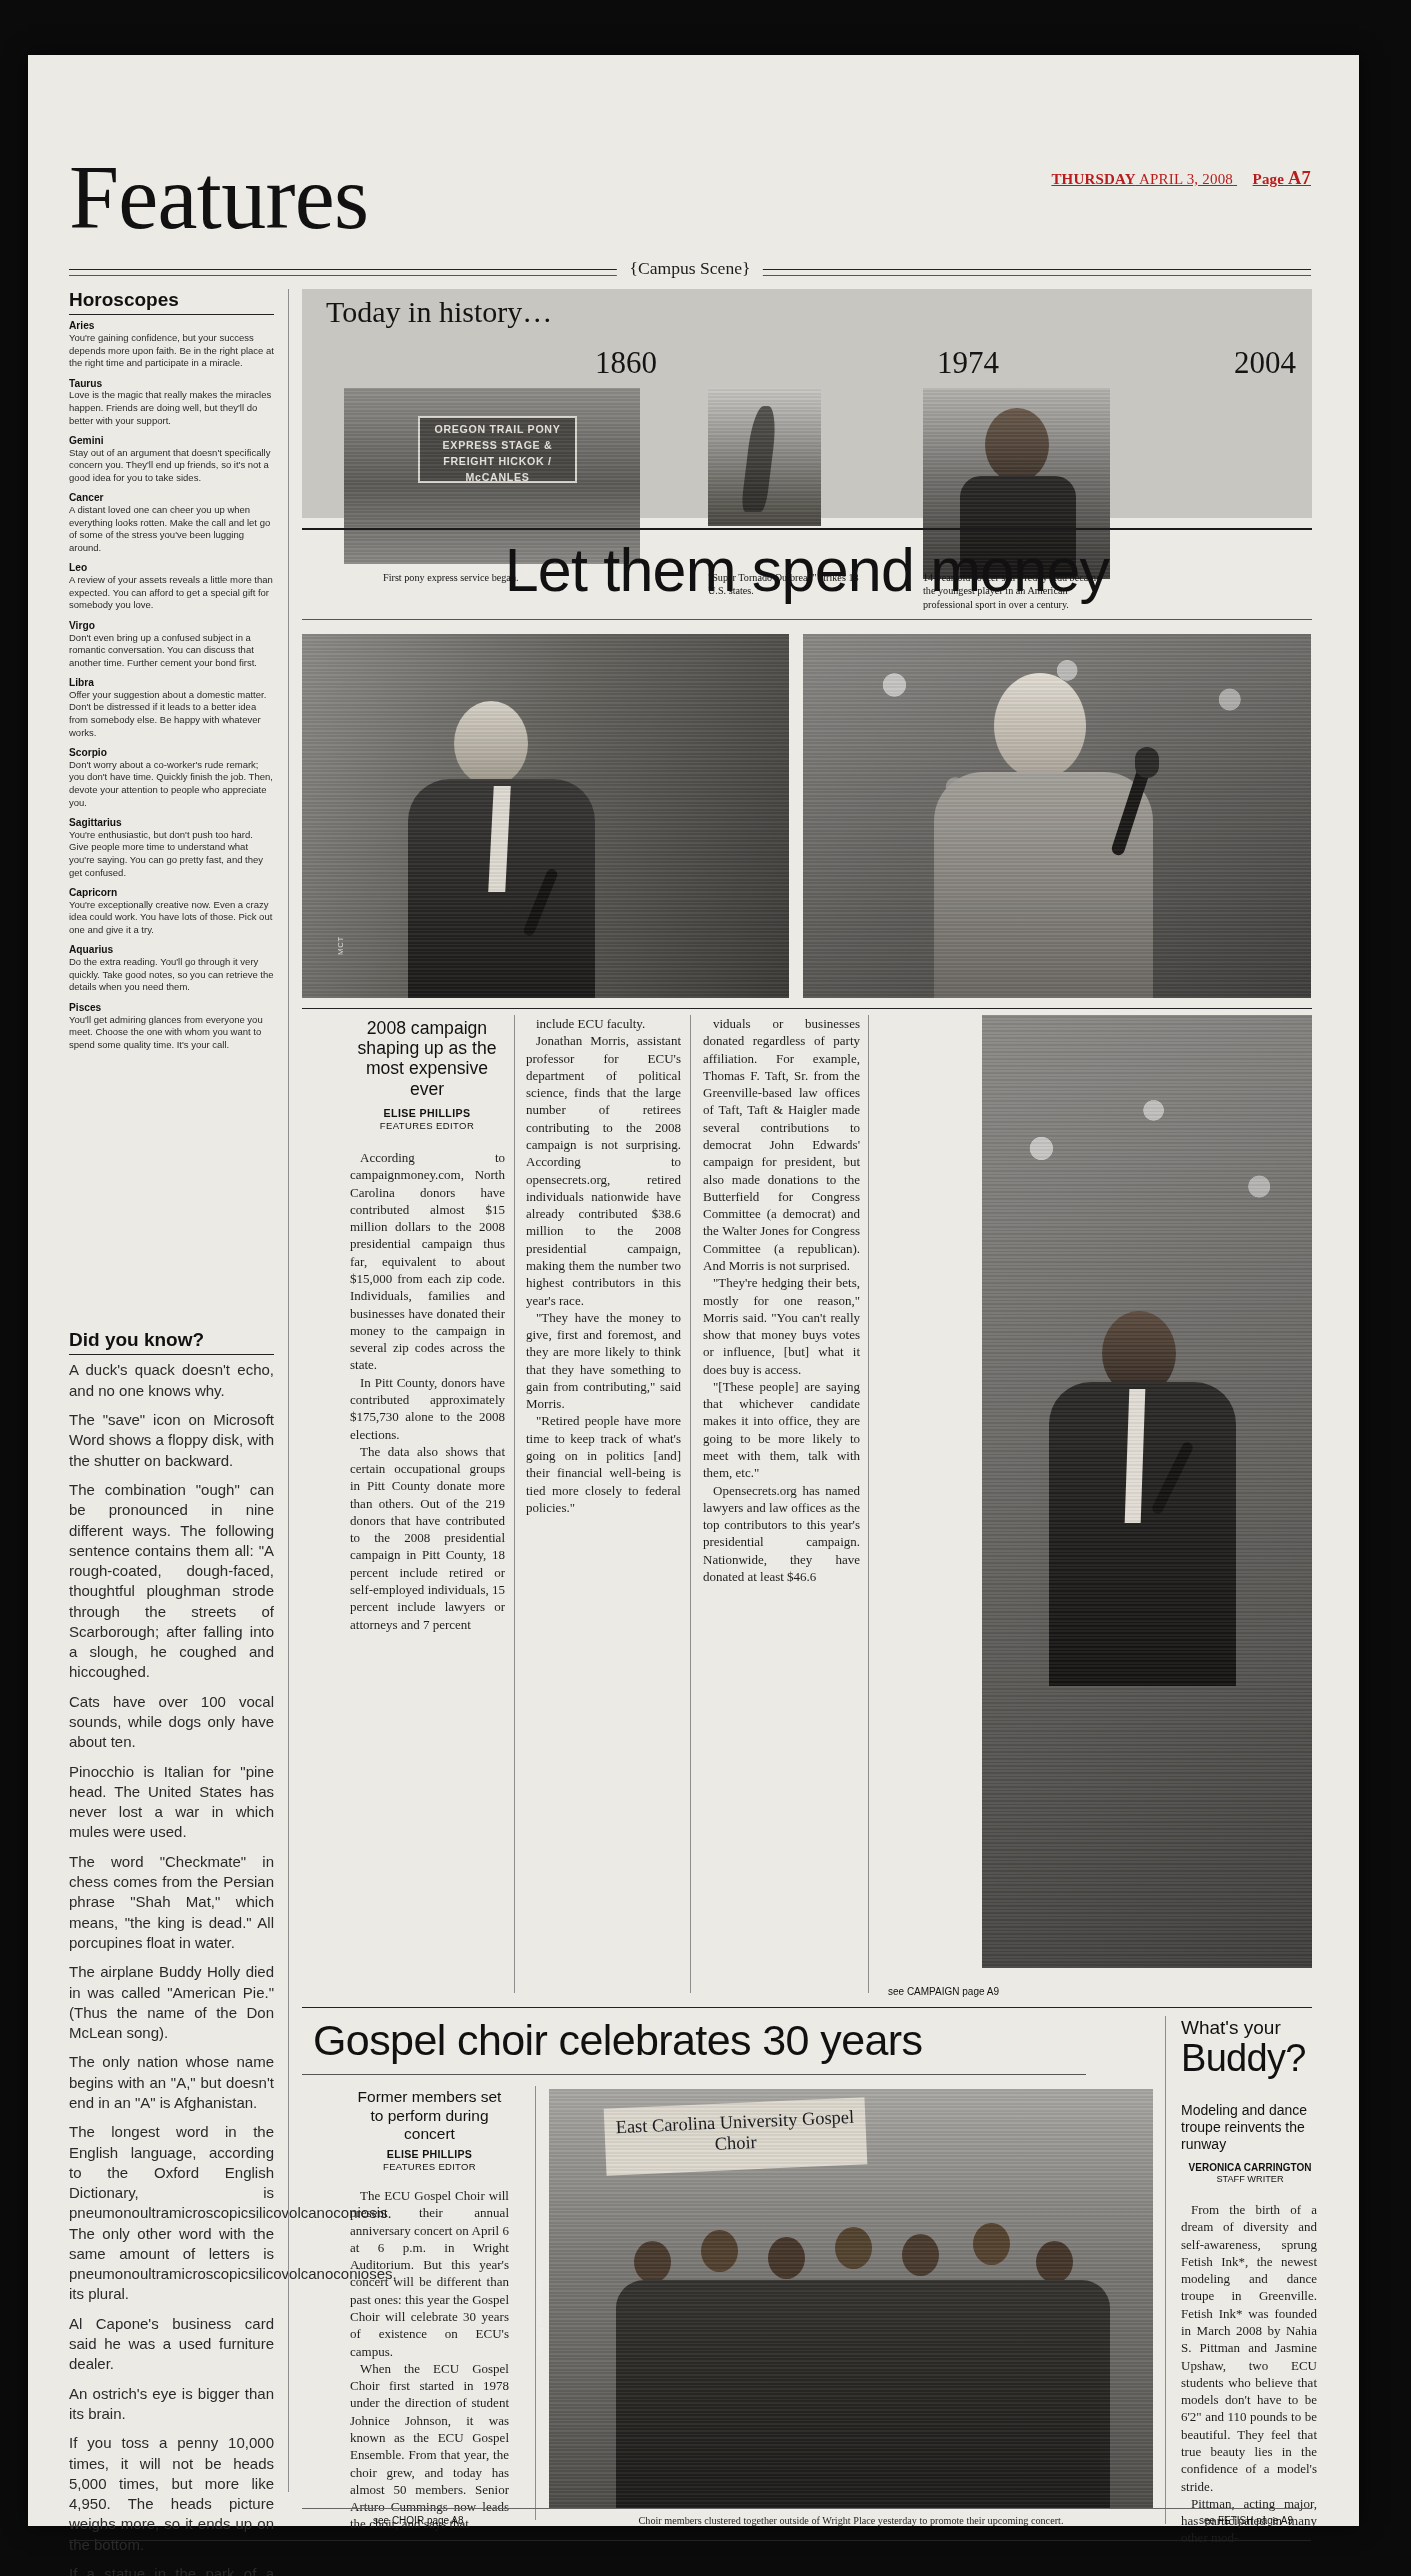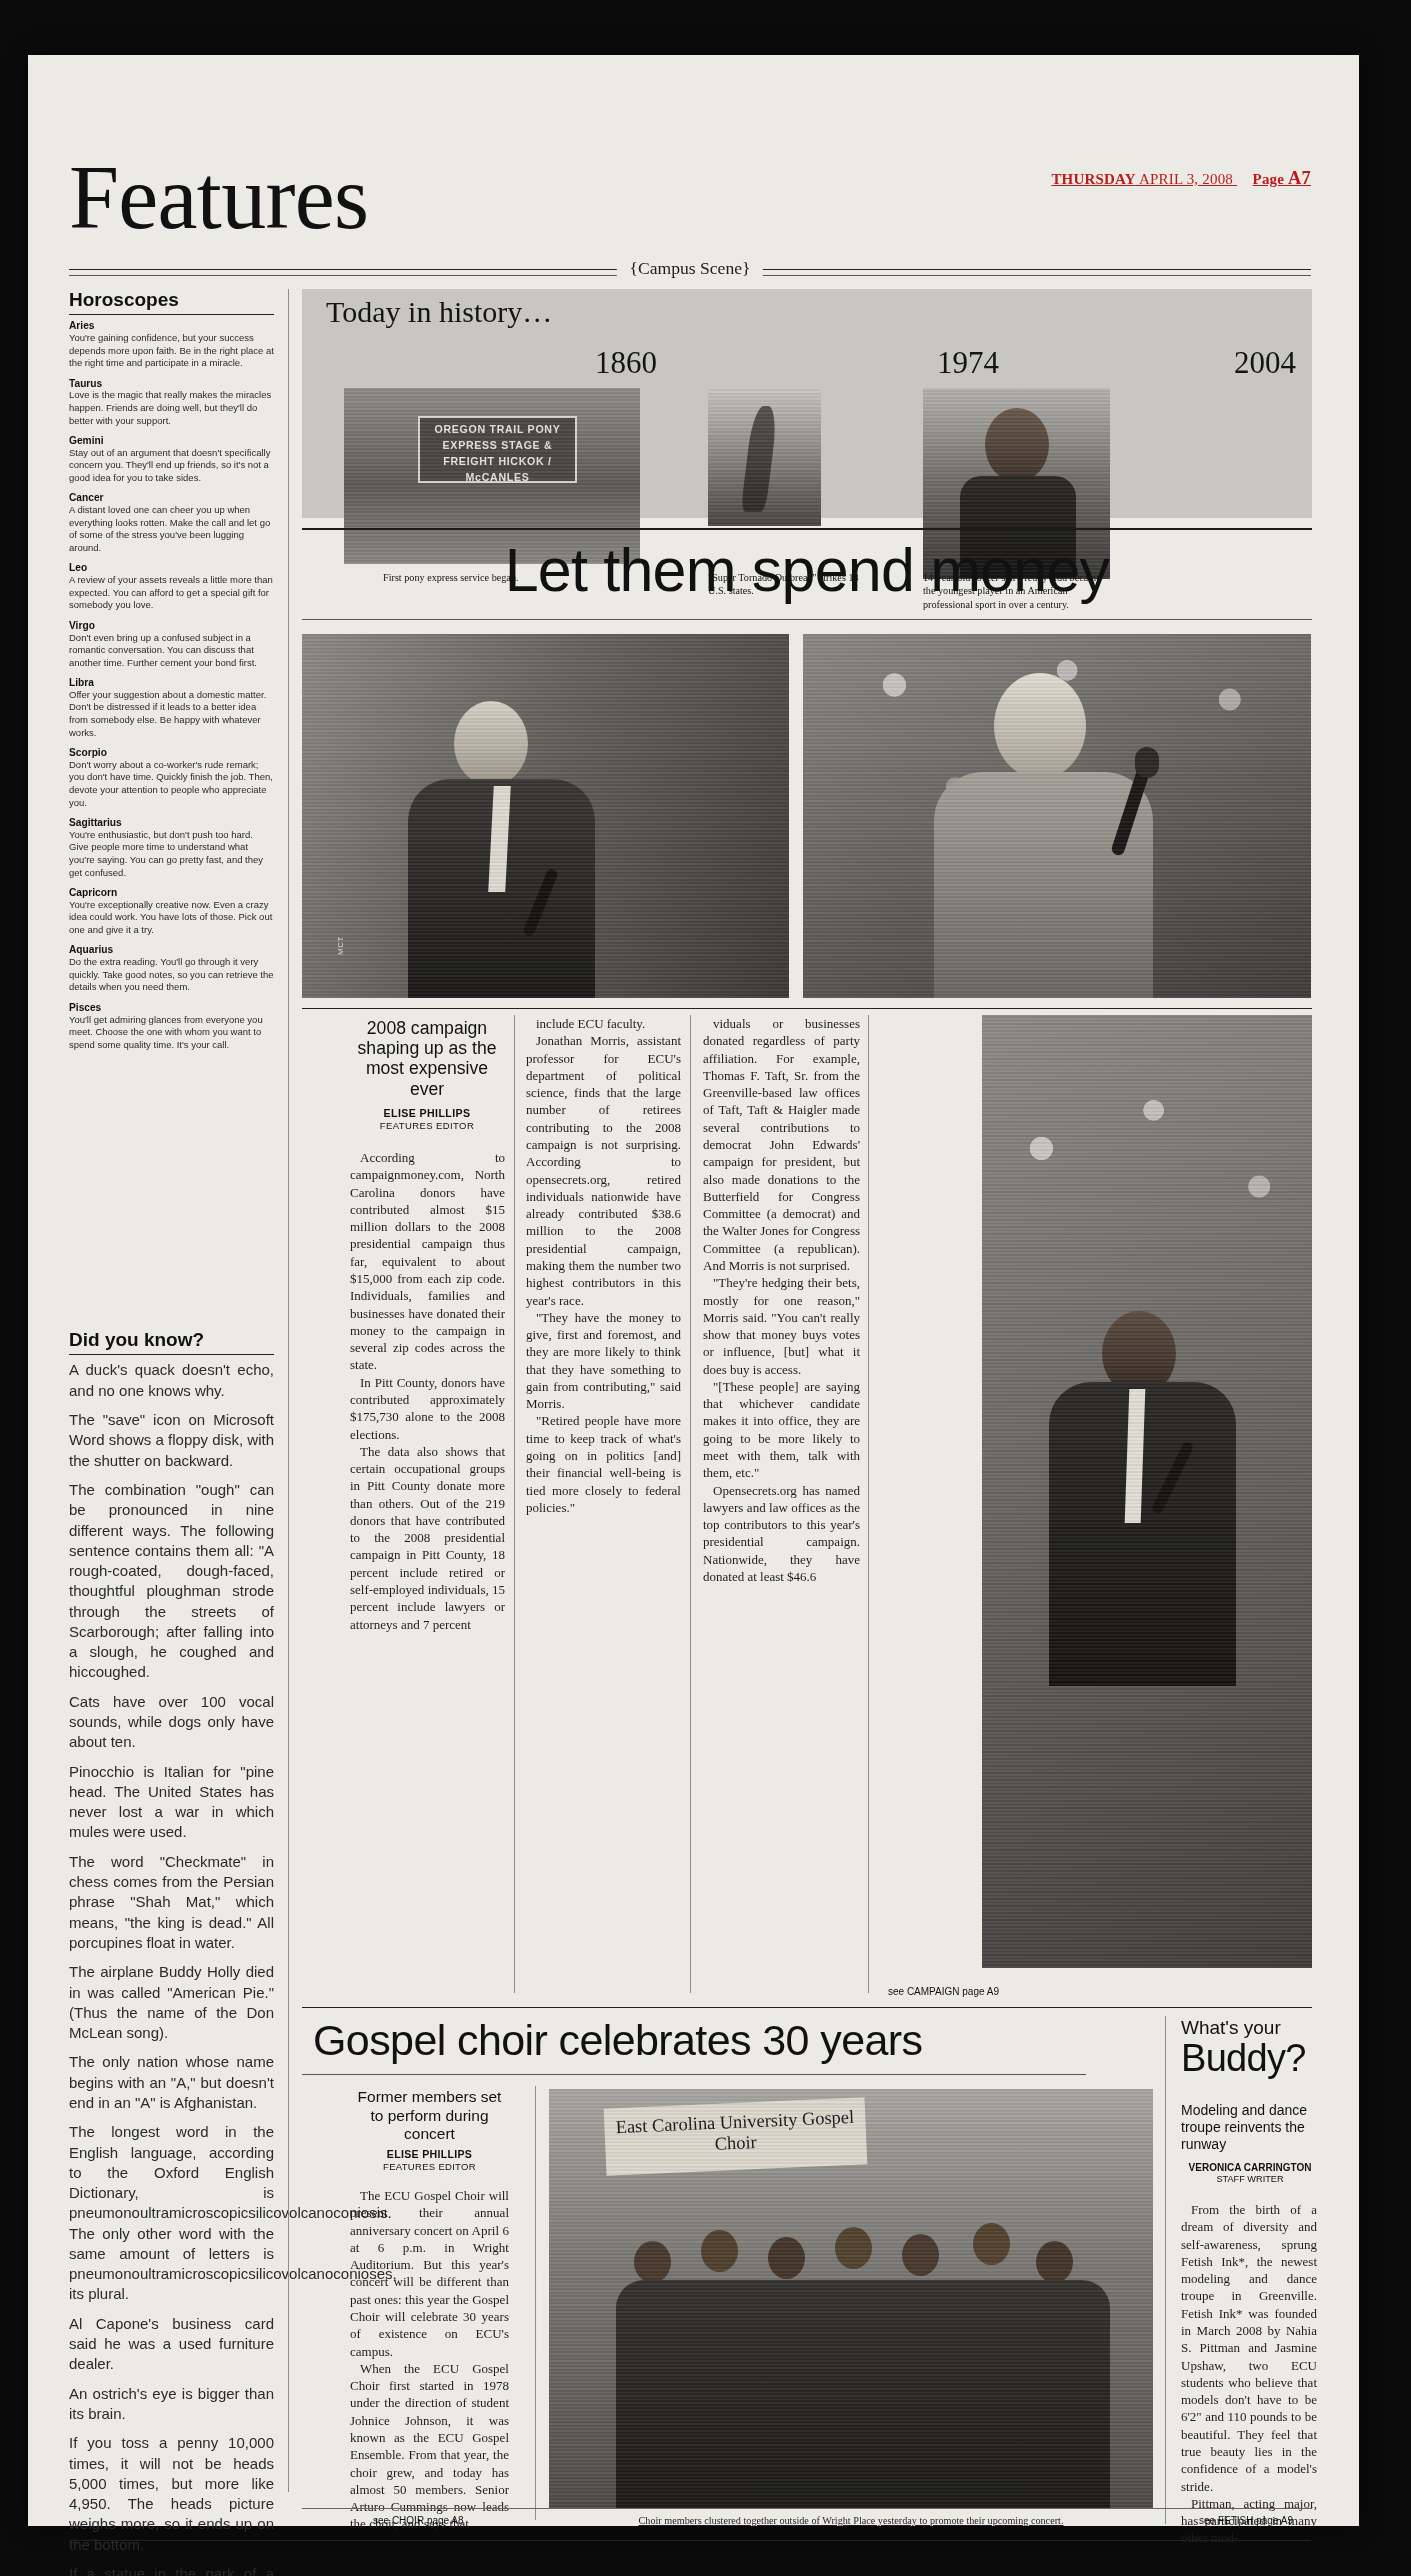--- a/index.html
+++ b/index.html
@@ -320,21 +320,21 @@
   }
   .choir-credit {
     position: absolute; left: 466px; top: 2259px;
     font-family: "Liberation Sans", sans-serif;
     font-size: 7.4px; color: #eee;
     transform: rotate(-90deg); transform-origin: left top;
   }
   .choir-cap {
     position: absolute; left: 480px; top: 2418px; width: 604px;
     font-family: "Liberation Serif", serif;
-    font-size: 10.2px; color: #1d1d1d; text-align: center; text-decoration: underline;
+    font-size: 10.2px; color: #1d1d1d; text-align: center;
   }
   .jump-choir { left: 304px; top: 2418px; }
   .vline-choir { position: absolute; left: 466px; top: 1989px; width: 0.7px; height: 434px; background: #8d8d8d; }
   .vline-fetish { position: absolute; left: 1096px; top: 1919px; width: 0.7px; height: 508px; background: #8d8d8d; }
   .fetish-head {
     position: absolute;
     left: 1112px; top: 1920px; width: 134px;
     font-family: "Liberation Sans", sans-serif;
     color: #111;
   }

